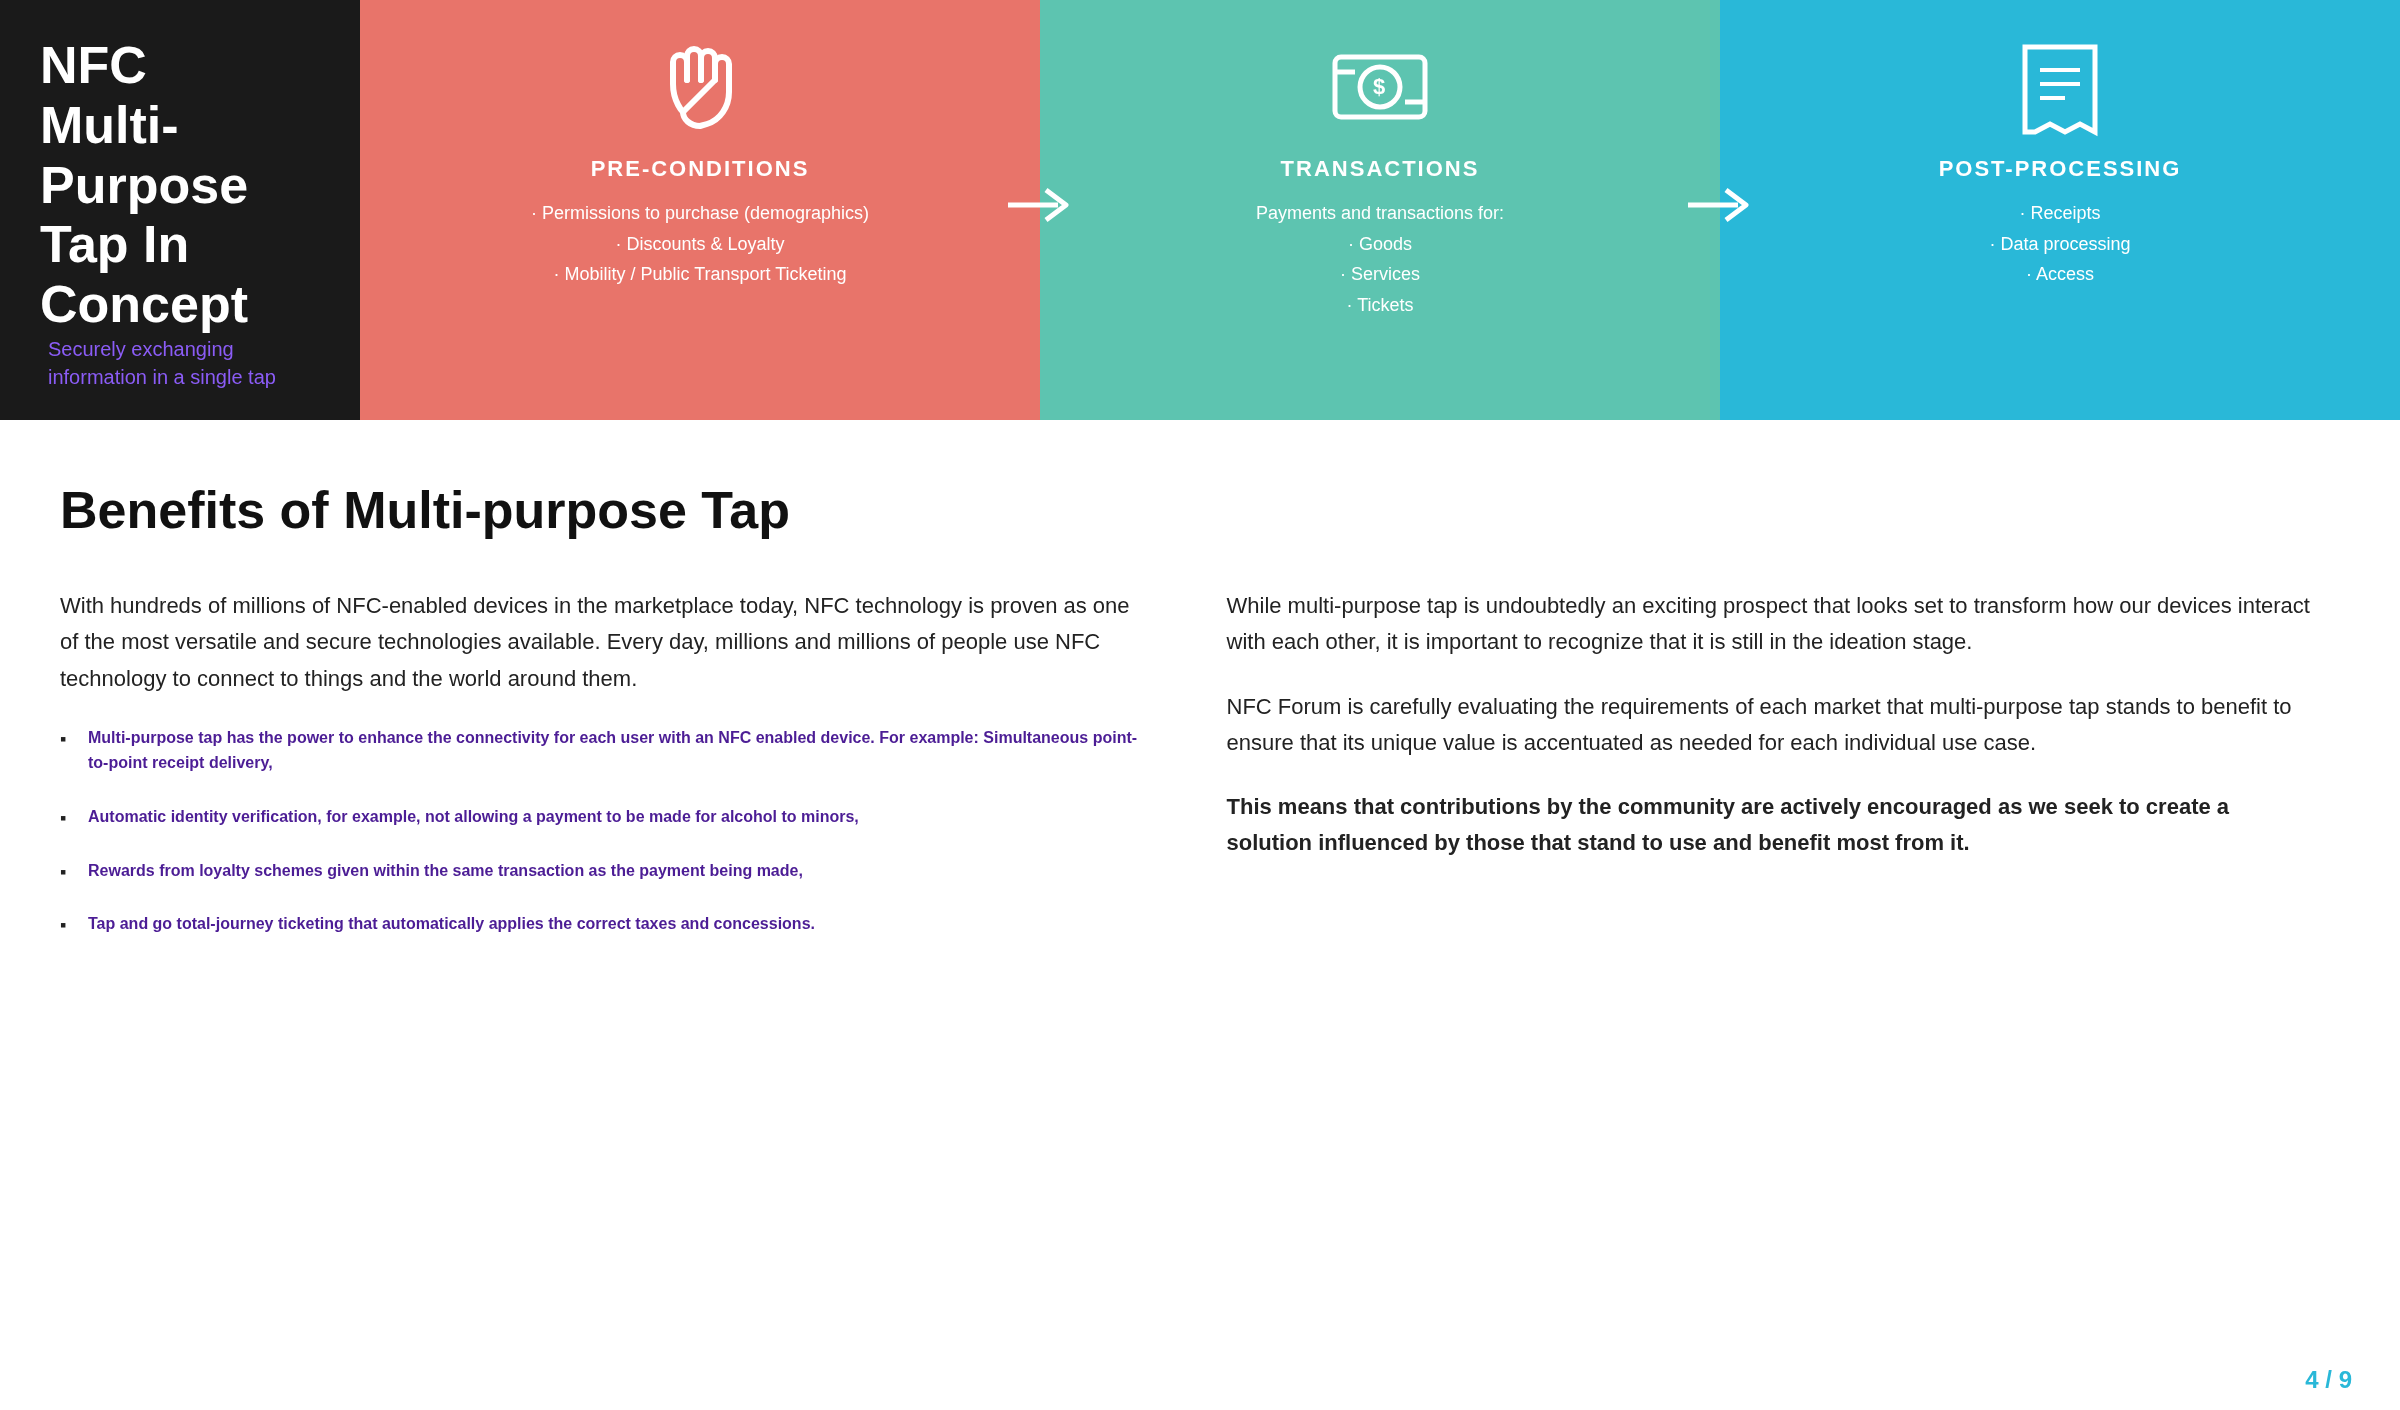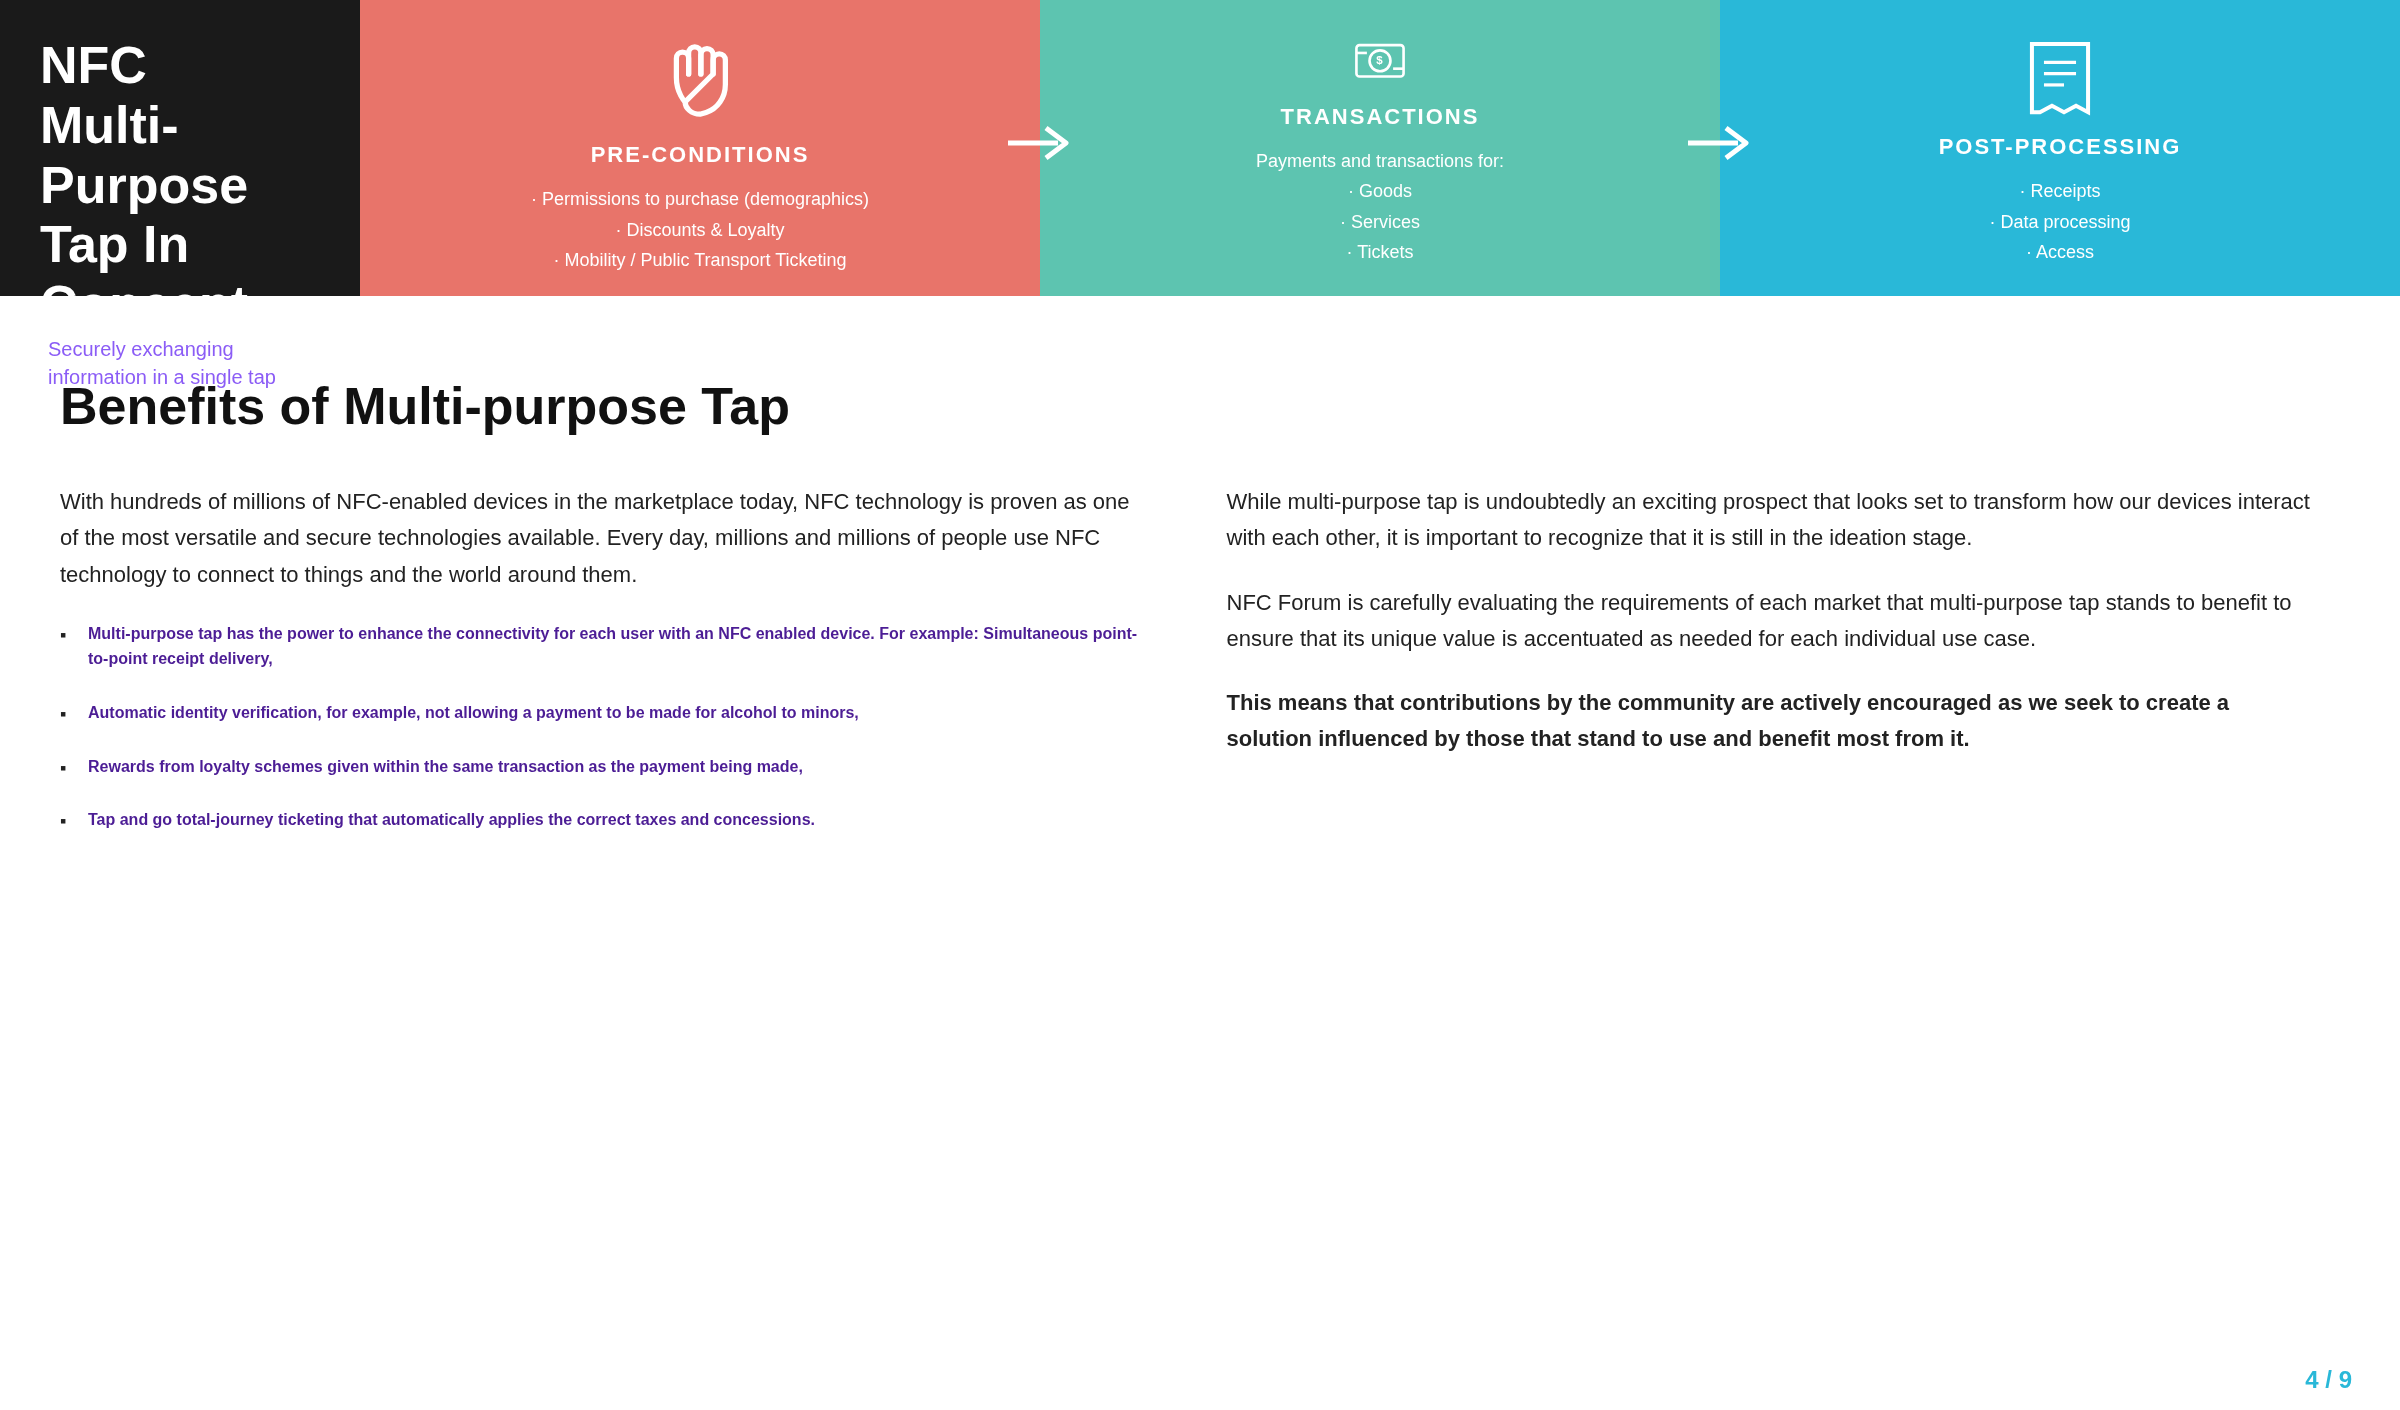--- a/index.html
+++ b/index.html
@@ -8,21 +8,21 @@
       background: #fff;
       width: 2400px;
       min-height: 1410px;
       overflow-x: hidden;
     }
 
     
     .banner {
       display: flex;
       width: 100%;
-      height: 296px;
+      height: 420px;
     }
 
     .banner-title {
       background: #1a1a1a;
       width: 360px;
       min-width: 360px;
       display: flex;
       flex-direction: column;
       justify-content: space-between;
       padding: 36px 40px 36px 40px;
@@ -105,21 +105,21 @@
 
     .section-items {
       color: #fff;
       font-size: 18px;
       line-height: 1.7;
       text-align: center;
     }
 
     
     .main-content {
-      padding: 80px 80px 80px 60px;
+      padding: 60px 80px 80px 60px;
       max-width: 2400px;
     }
 
     .main-title {
       font-size: 52px;
       font-weight: 900;
       color: #111;
       margin-bottom: 48px;
     }
 

